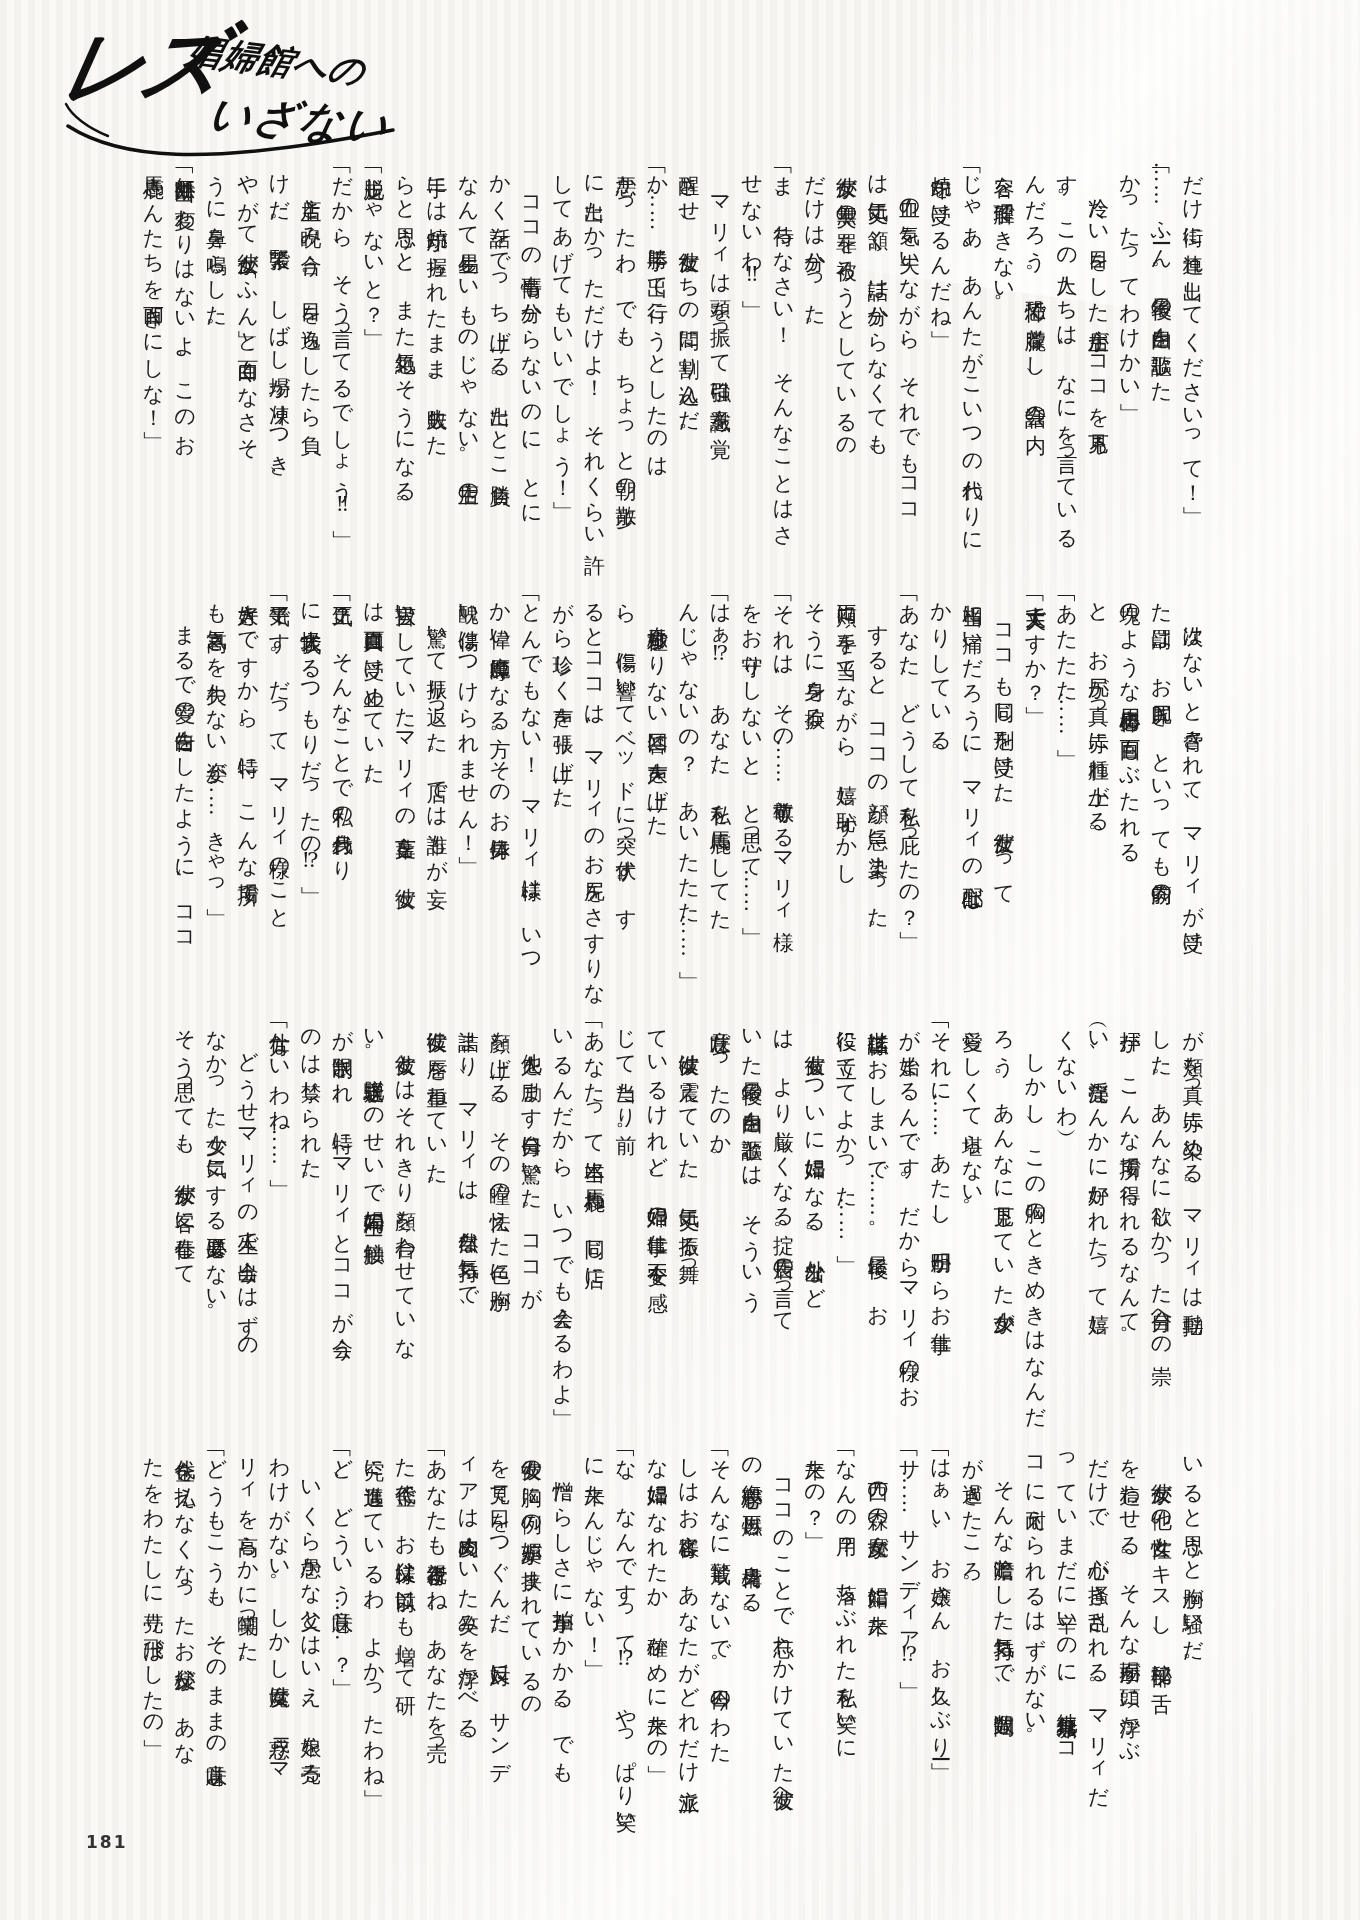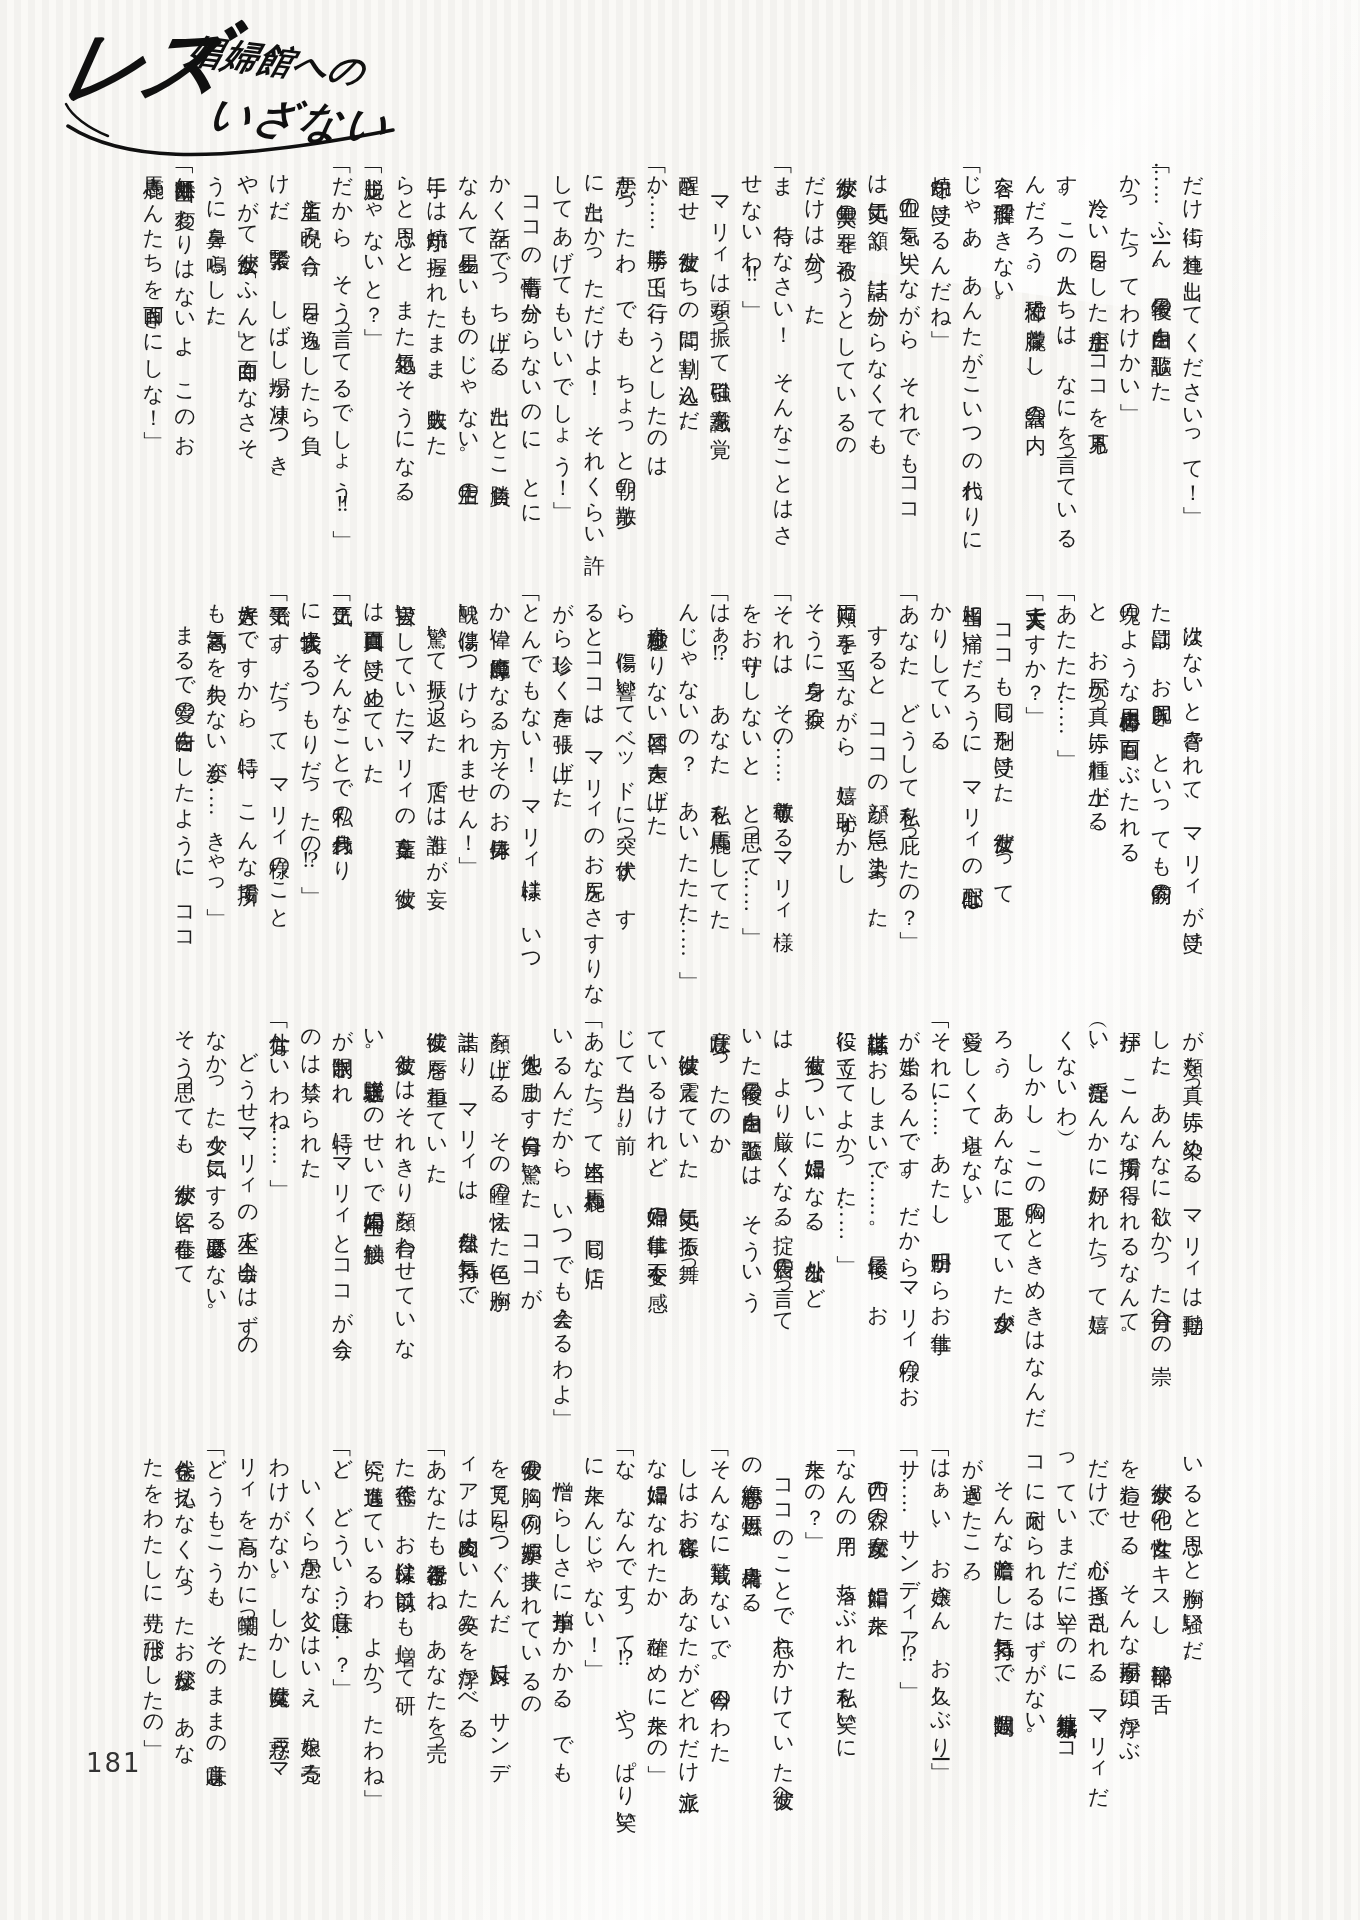--- a/index.html
+++ b/index.html
@@ -48,23 +48,23 @@
     color:#1d1d1d;
     letter-spacing:1.5px;
   }
   .band p{margin:0;line-height:31.5px;height:100%;white-space:nowrap;}
   .band1{top:160px;height:408px;}
   .band2{top:588px;height:408px;}
   .band3{top:1015px;height:408px;}
   .band4{top:1443px;height:414px;}
   
   .page-number{
-    position:absolute;left:86px;top:1748px;
+    position:absolute;left:86px;top:1832px;
     font-family:"DejaVu Sans","Liberation Sans",sans-serif;
-    font-size:26px;color:#333;letter-spacing:2px;
+    font-size:17px;color:#333;letter-spacing:2px;font-weight:bold;
   }
 </style>
 </head>
 <body>
 
 <div class="page">
   <div class="bg-streak"></div>
 
   <header class="logo">
     <svg class="logo-swoosh" viewBox="0 0 360 170" xmlns="http://www.w3.org/2000/svg">

